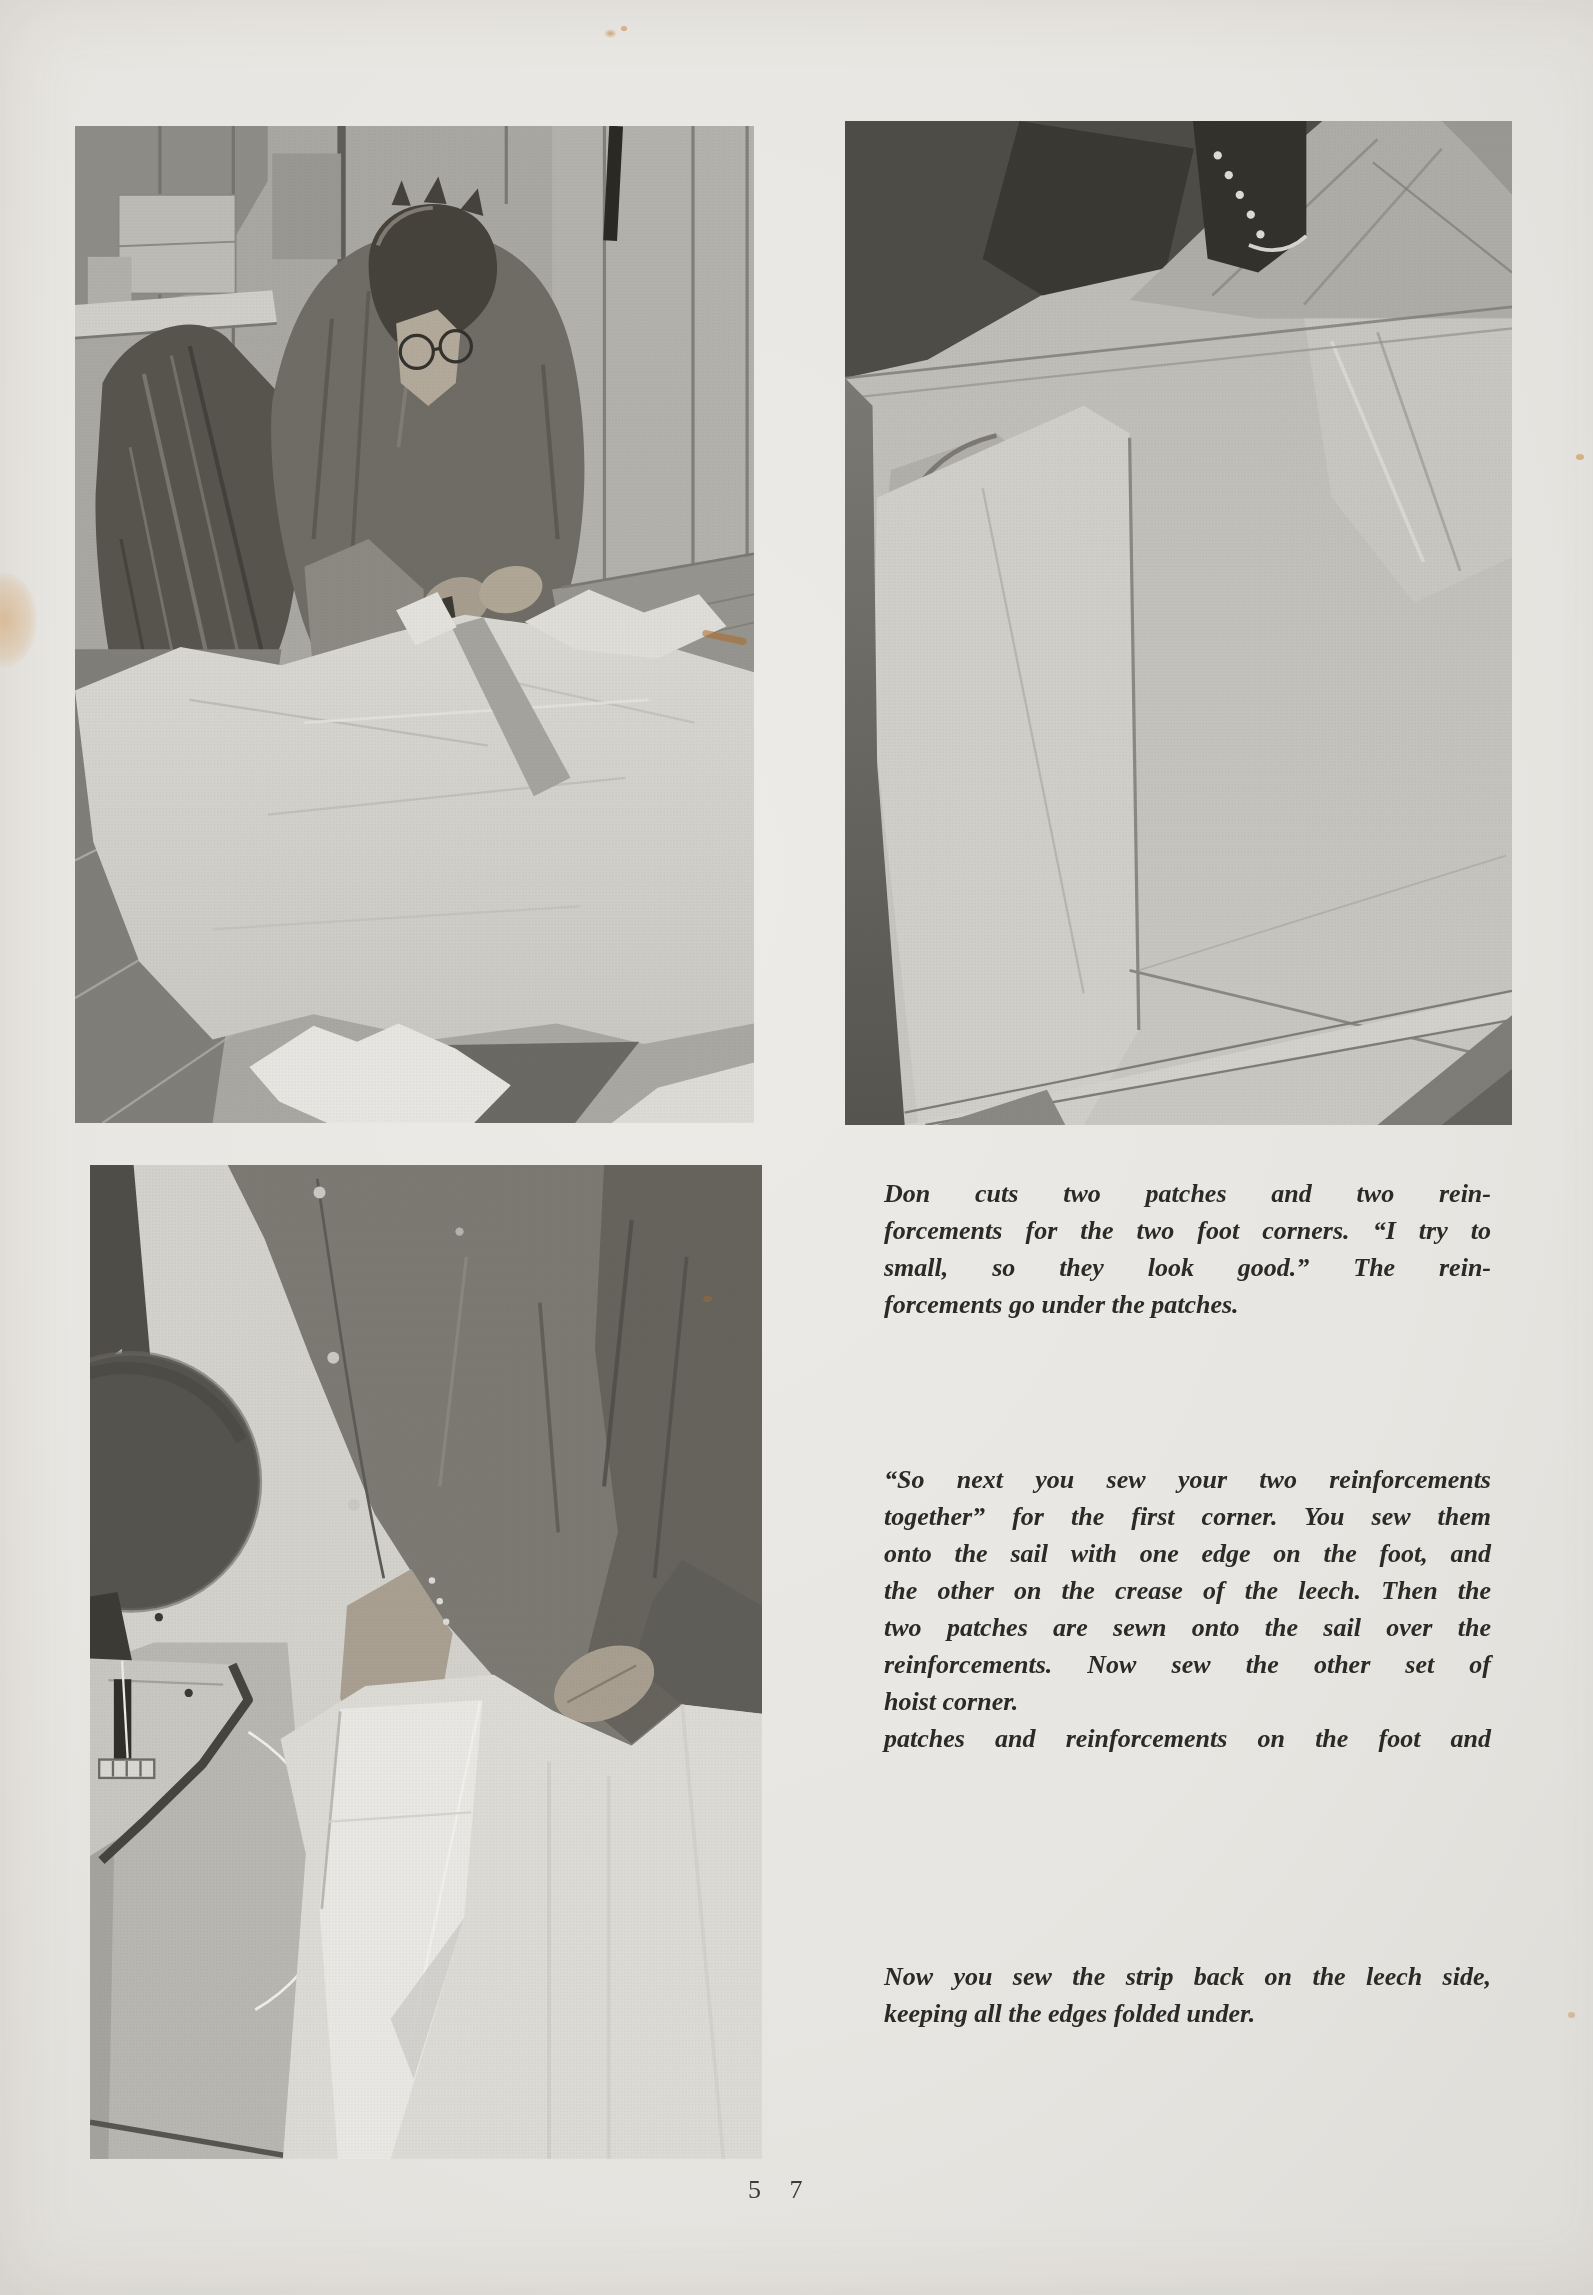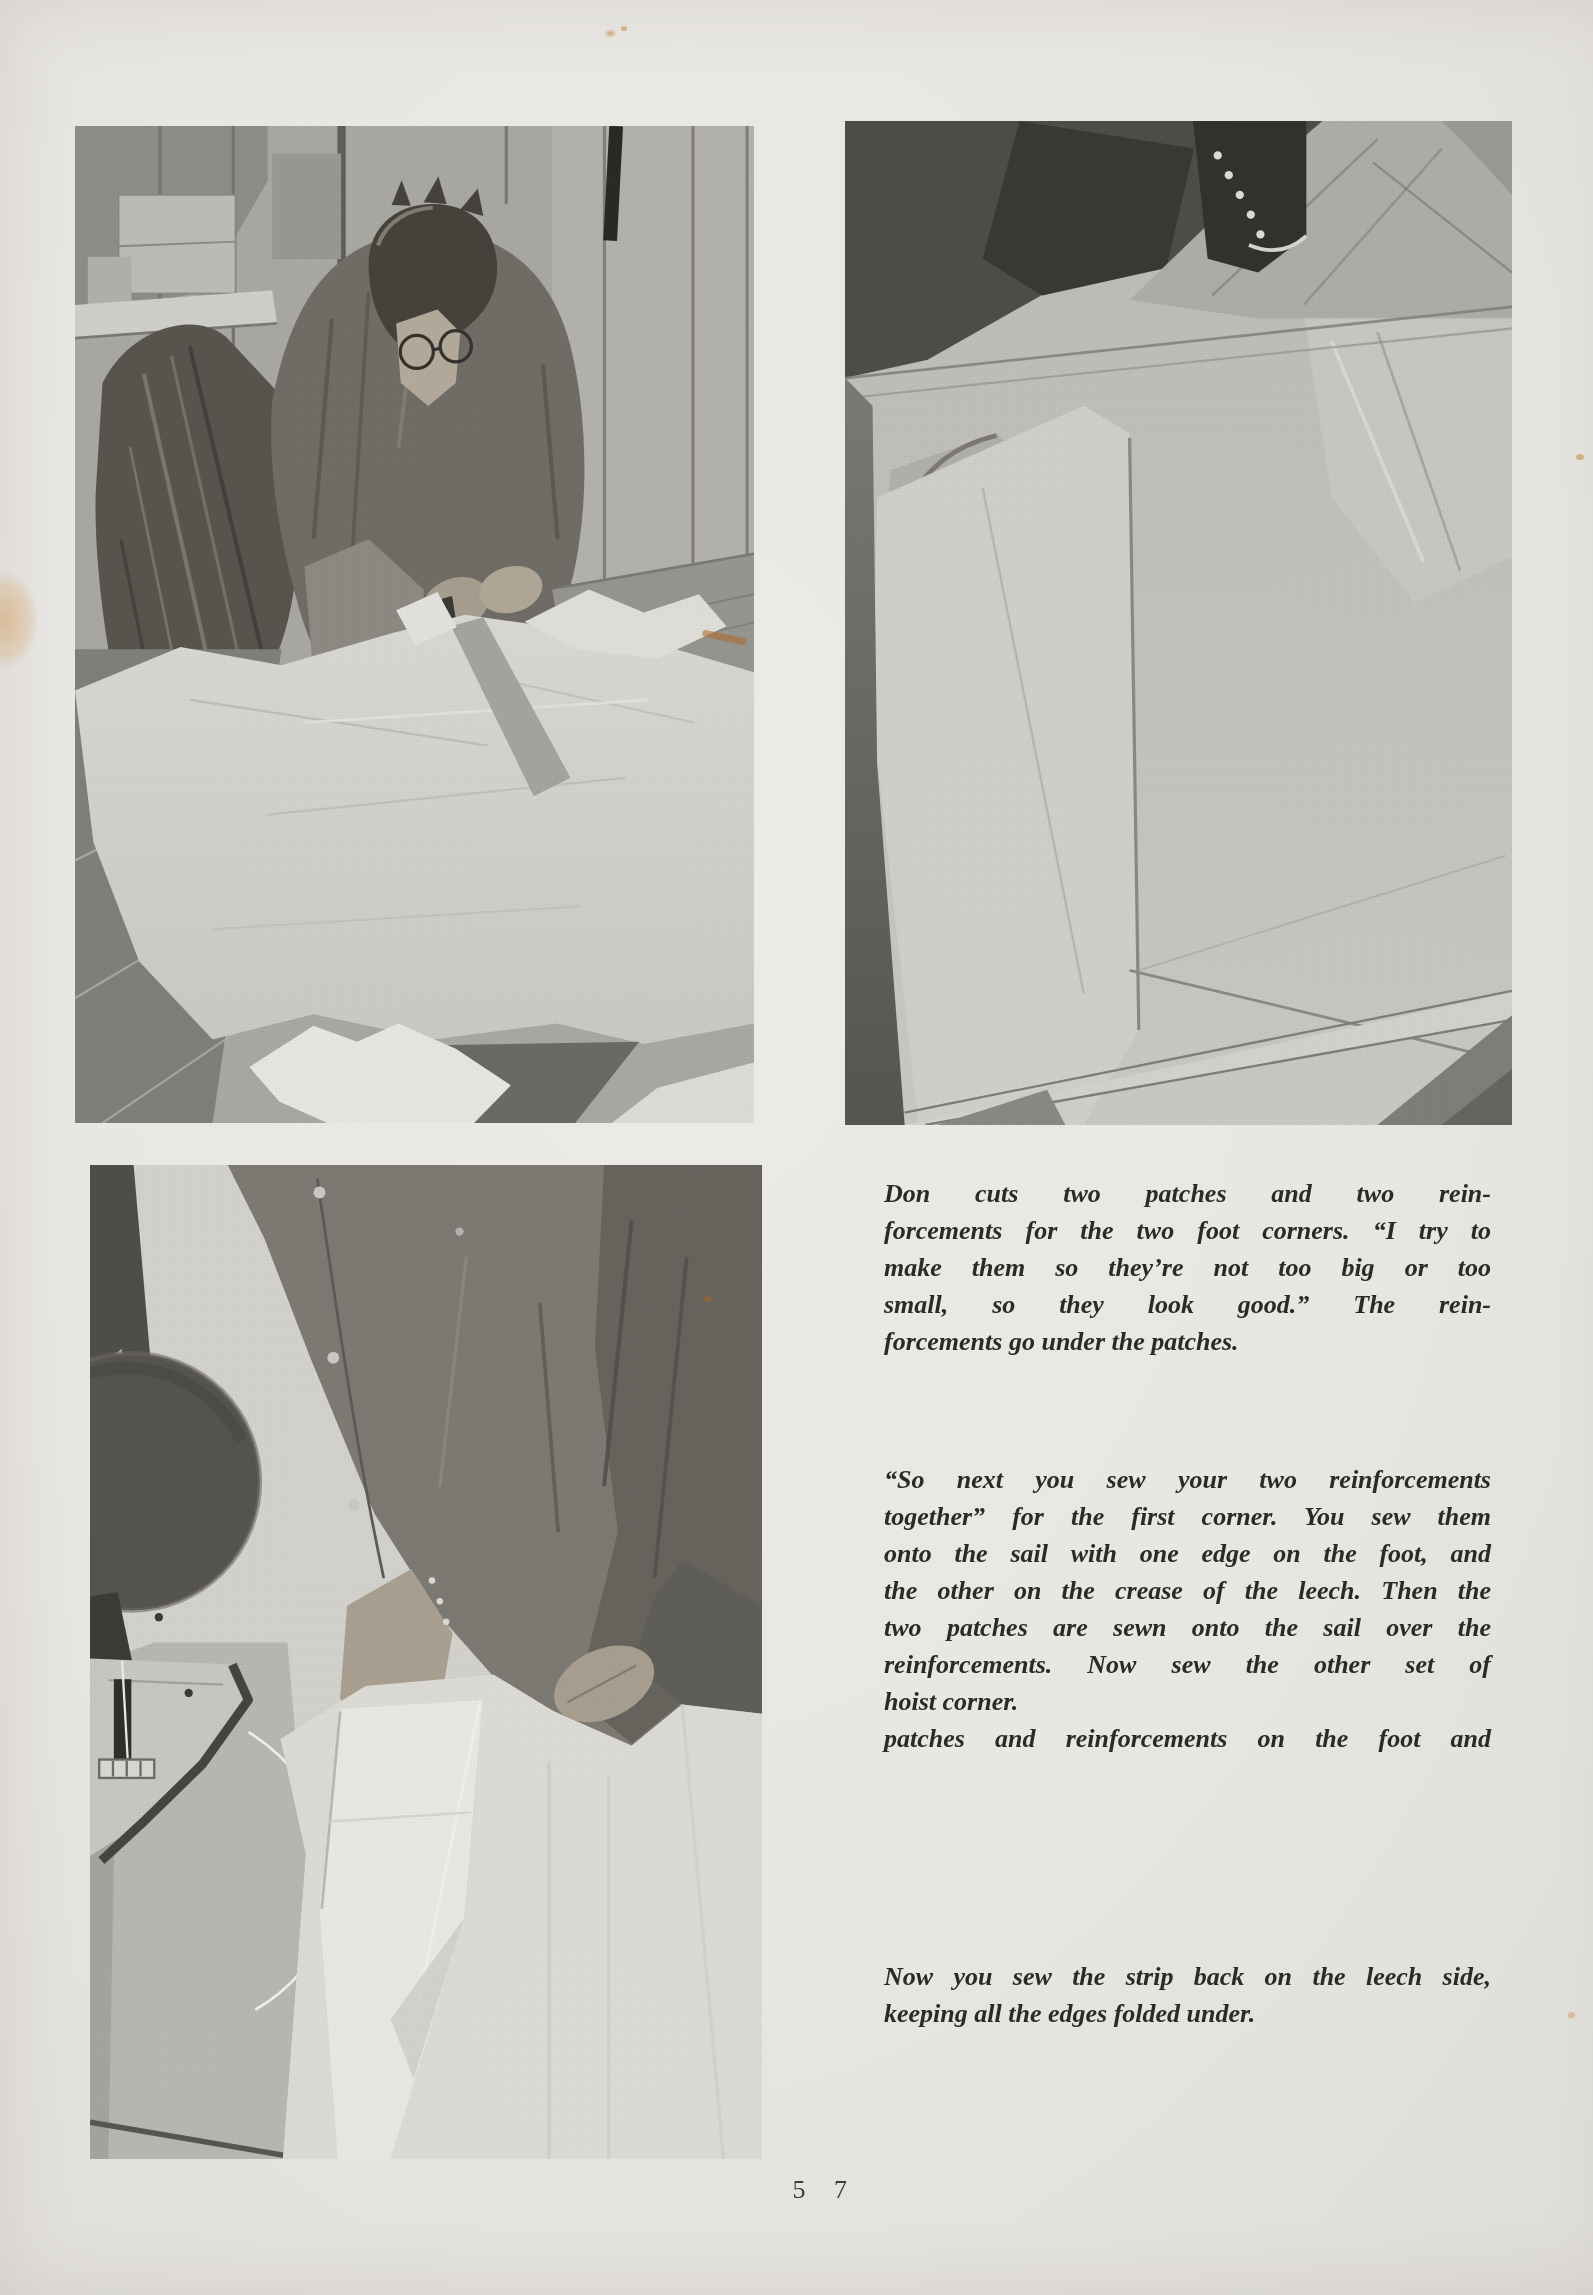--- a/index.html
+++ b/index.html
@@ -20,22 +20,22 @@
     position:absolute;left:884px;width:607px;
     color:#2b2a26;font-style:italic;font-weight:bold;
     font-size:26px;line-height:37px;
   }
   #caption1{top:1175px;}
   #caption2{top:1461px;}
   #caption3{top:1958px;}
   .tline{text-align:justify;text-align-last:justify;}
   .tline-last{text-align-last:left;}
   .page-number{
-    position:absolute;left:729px;top:2175px;width:129px;
-    text-align:right;font-size:26px;letter-spacing:11px;
+    position:absolute;left:748px;top:2175px;width:129px;
+    text-align:left;font-size:26px;letter-spacing:11px;
     color:#3e3c38;font-weight:500;
   }
   .stain{position:absolute;pointer-events:none;}
   #stain-left{left:-27px;top:573px;width:64px;height:94px;border-radius:50%;
     background:radial-gradient(ellipse, rgba(206,138,58,.40) 0%, rgba(206,138,58,.18) 55%, rgba(206,138,58,0) 75%);}
   #stain-top-a{left:604px;top:29px;width:13px;height:9.2px;border-radius:50%;
     background:radial-gradient(ellipse, rgba(187,120,40,.60) 0%, rgba(187,120,40,0) 72%);}
   #stain-top-b{left:621px;top:26px;width:5.5px;height:4.6px;border-radius:50%;background:rgba(187,120,40,.45);}
   #stain-photo1{left:702px;top:634px;width:45px;height:7.3px;border-radius:3.7px;
     background:rgba(172,104,36,.55);transform:rotate(12deg);}
@@ -275,21 +275,20 @@
         <polygon points="655,1860 815,1640 705,1990" fill="#c9c8c3" opacity=".7"></polygon>
         <line x1="520" y1="1430" x2="830" y2="1410" stroke="#d2d1cc" stroke-width="5" opacity=".9"></line>
       </g>
       <rect x="0" y="0" width="1464" height="2165" fill="url(#ht3)" opacity=".12"></rect>
     </svg>
   </div>
 
   <div class="caption" id="caption1">
       <div class="tline">Don cuts two patches and two rein-</div>
       <div class="tline">forcements for the two foot corners. “I try to</div>
-      <div class="tline">make them so they’re not too big or too</div>
       <div class="tline">small, so they look good.” The rein-</div>
       <div class="tline tline-last">forcements go under the patches.</div>
     </div>
 
   <div class="caption" id="caption2">
       <div class="tline">“So next you sew your two reinforcements</div>
       <div class="tline">together” for the first corner. You sew them</div>
       <div class="tline">onto the sail with one edge on the foot, and</div>
       <div class="tline">the other on the crease of the leech. Then the</div>
       <div class="tline">two patches are sewn onto the sail over the</div>

